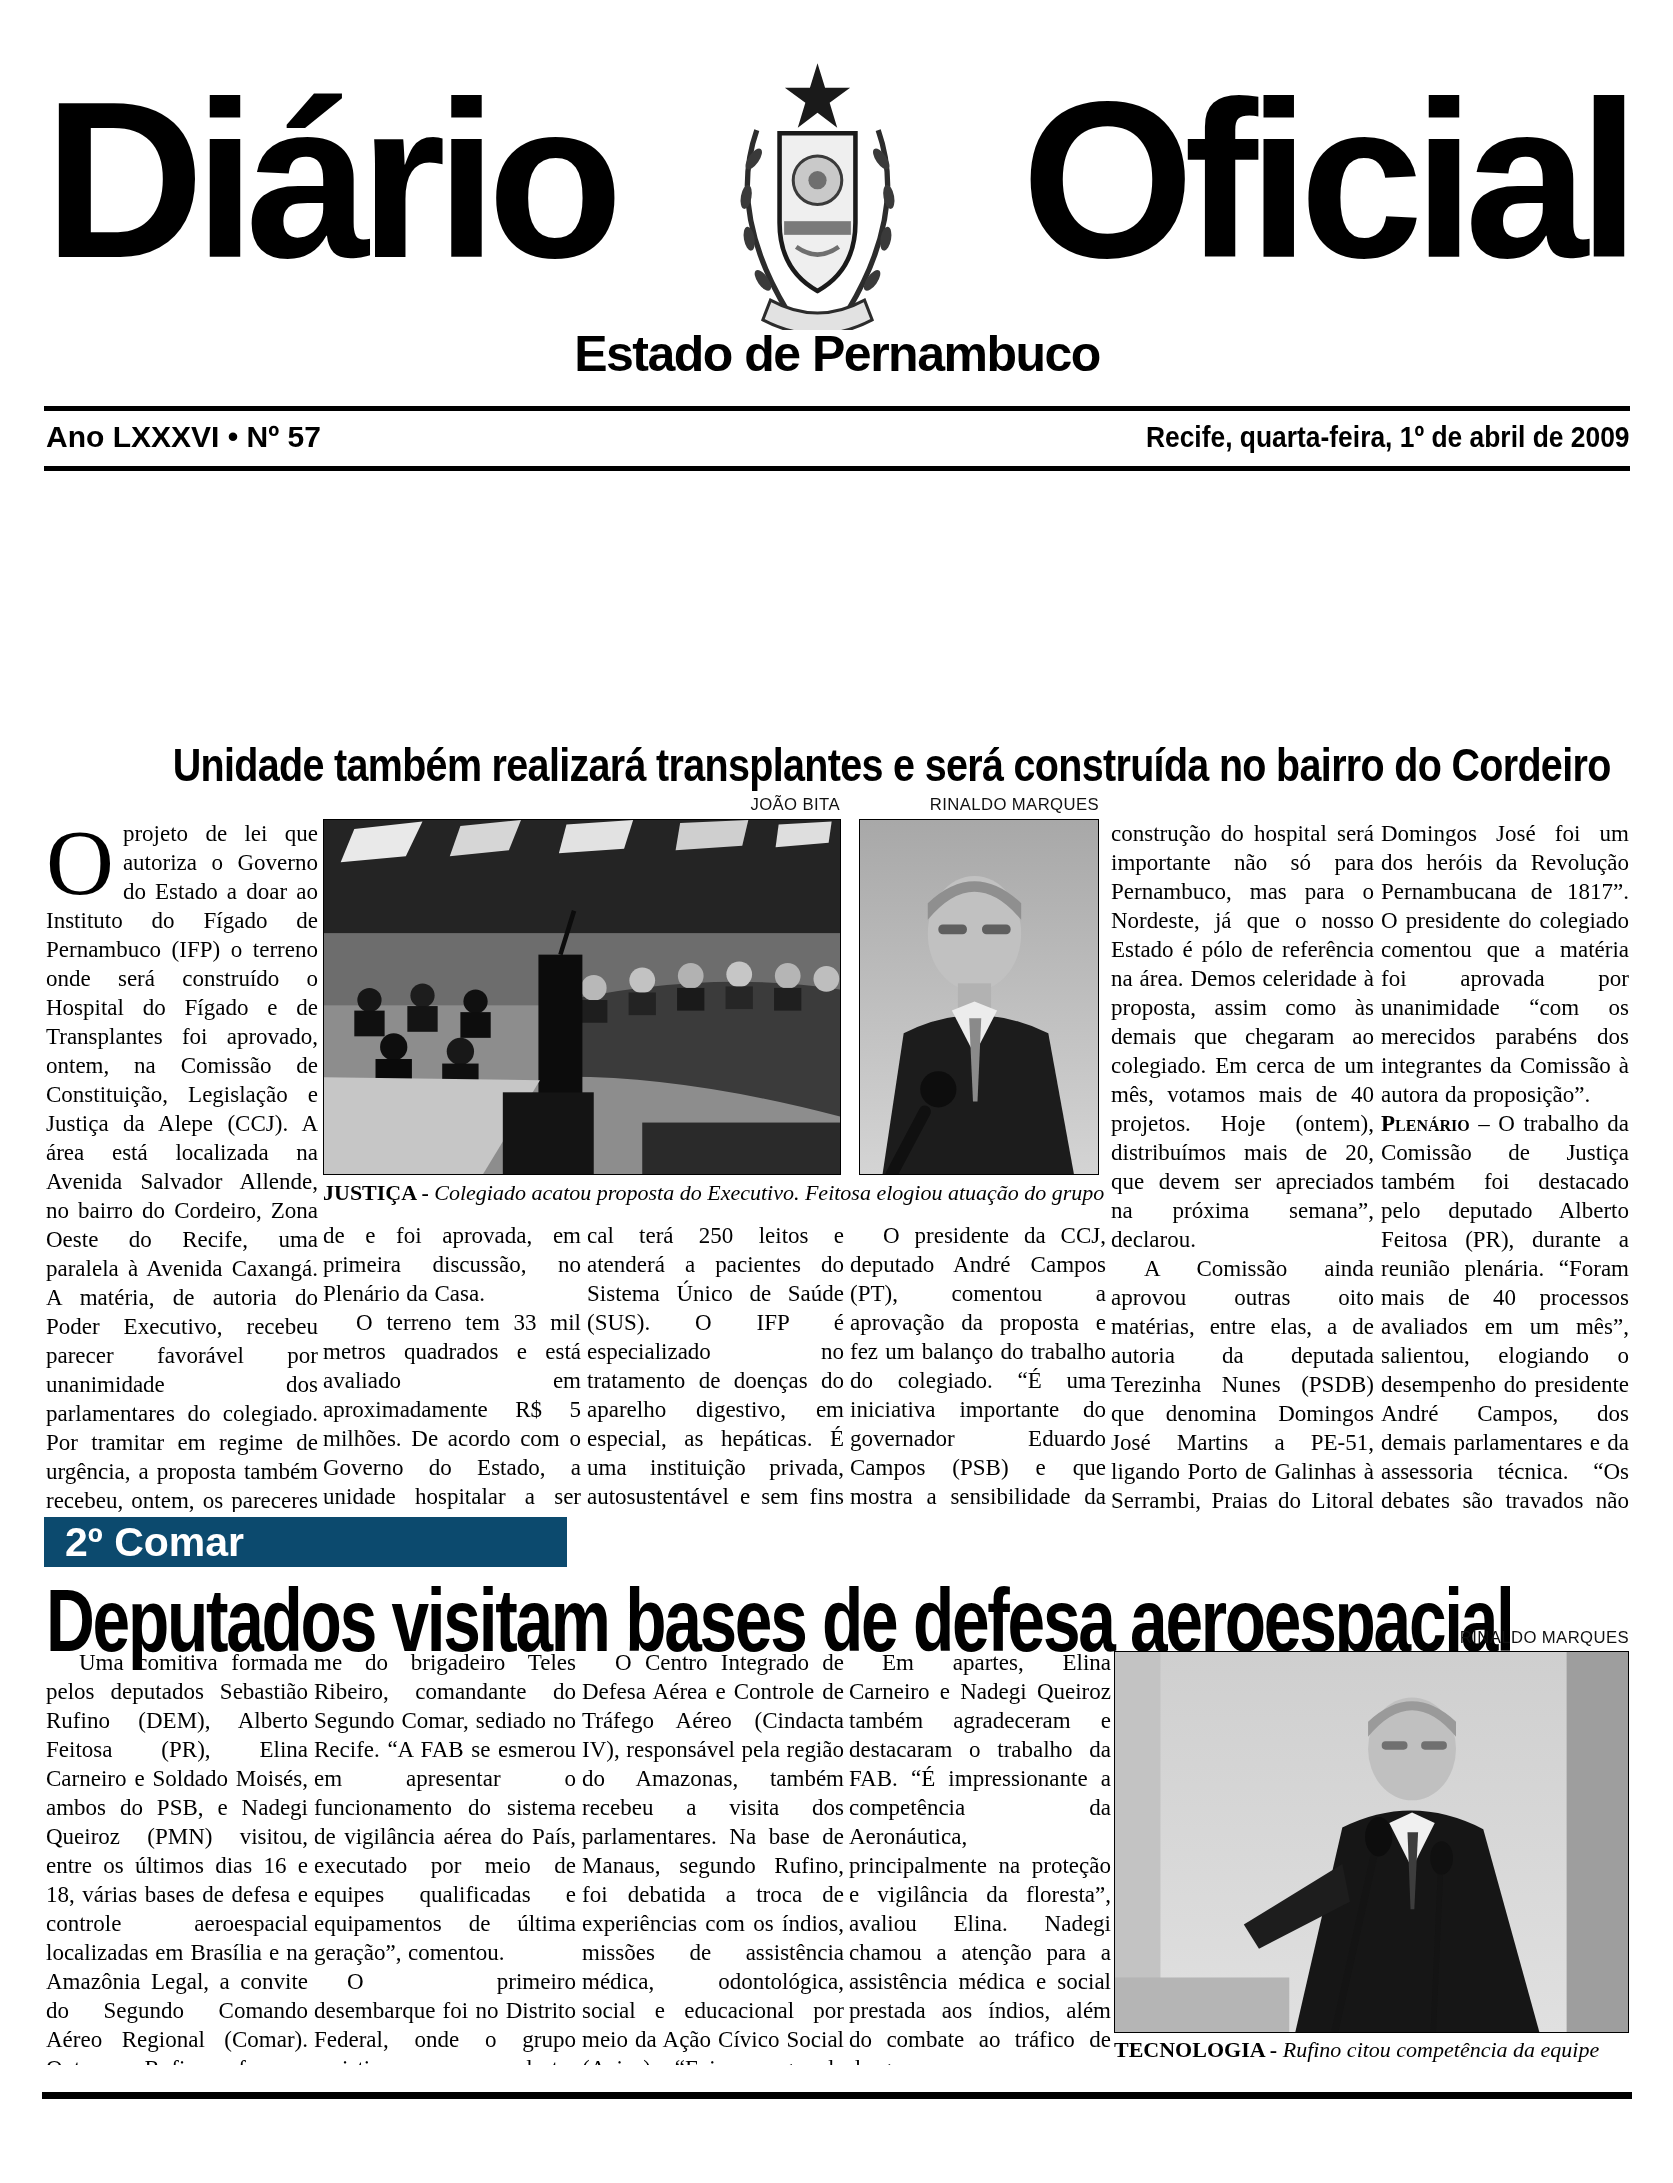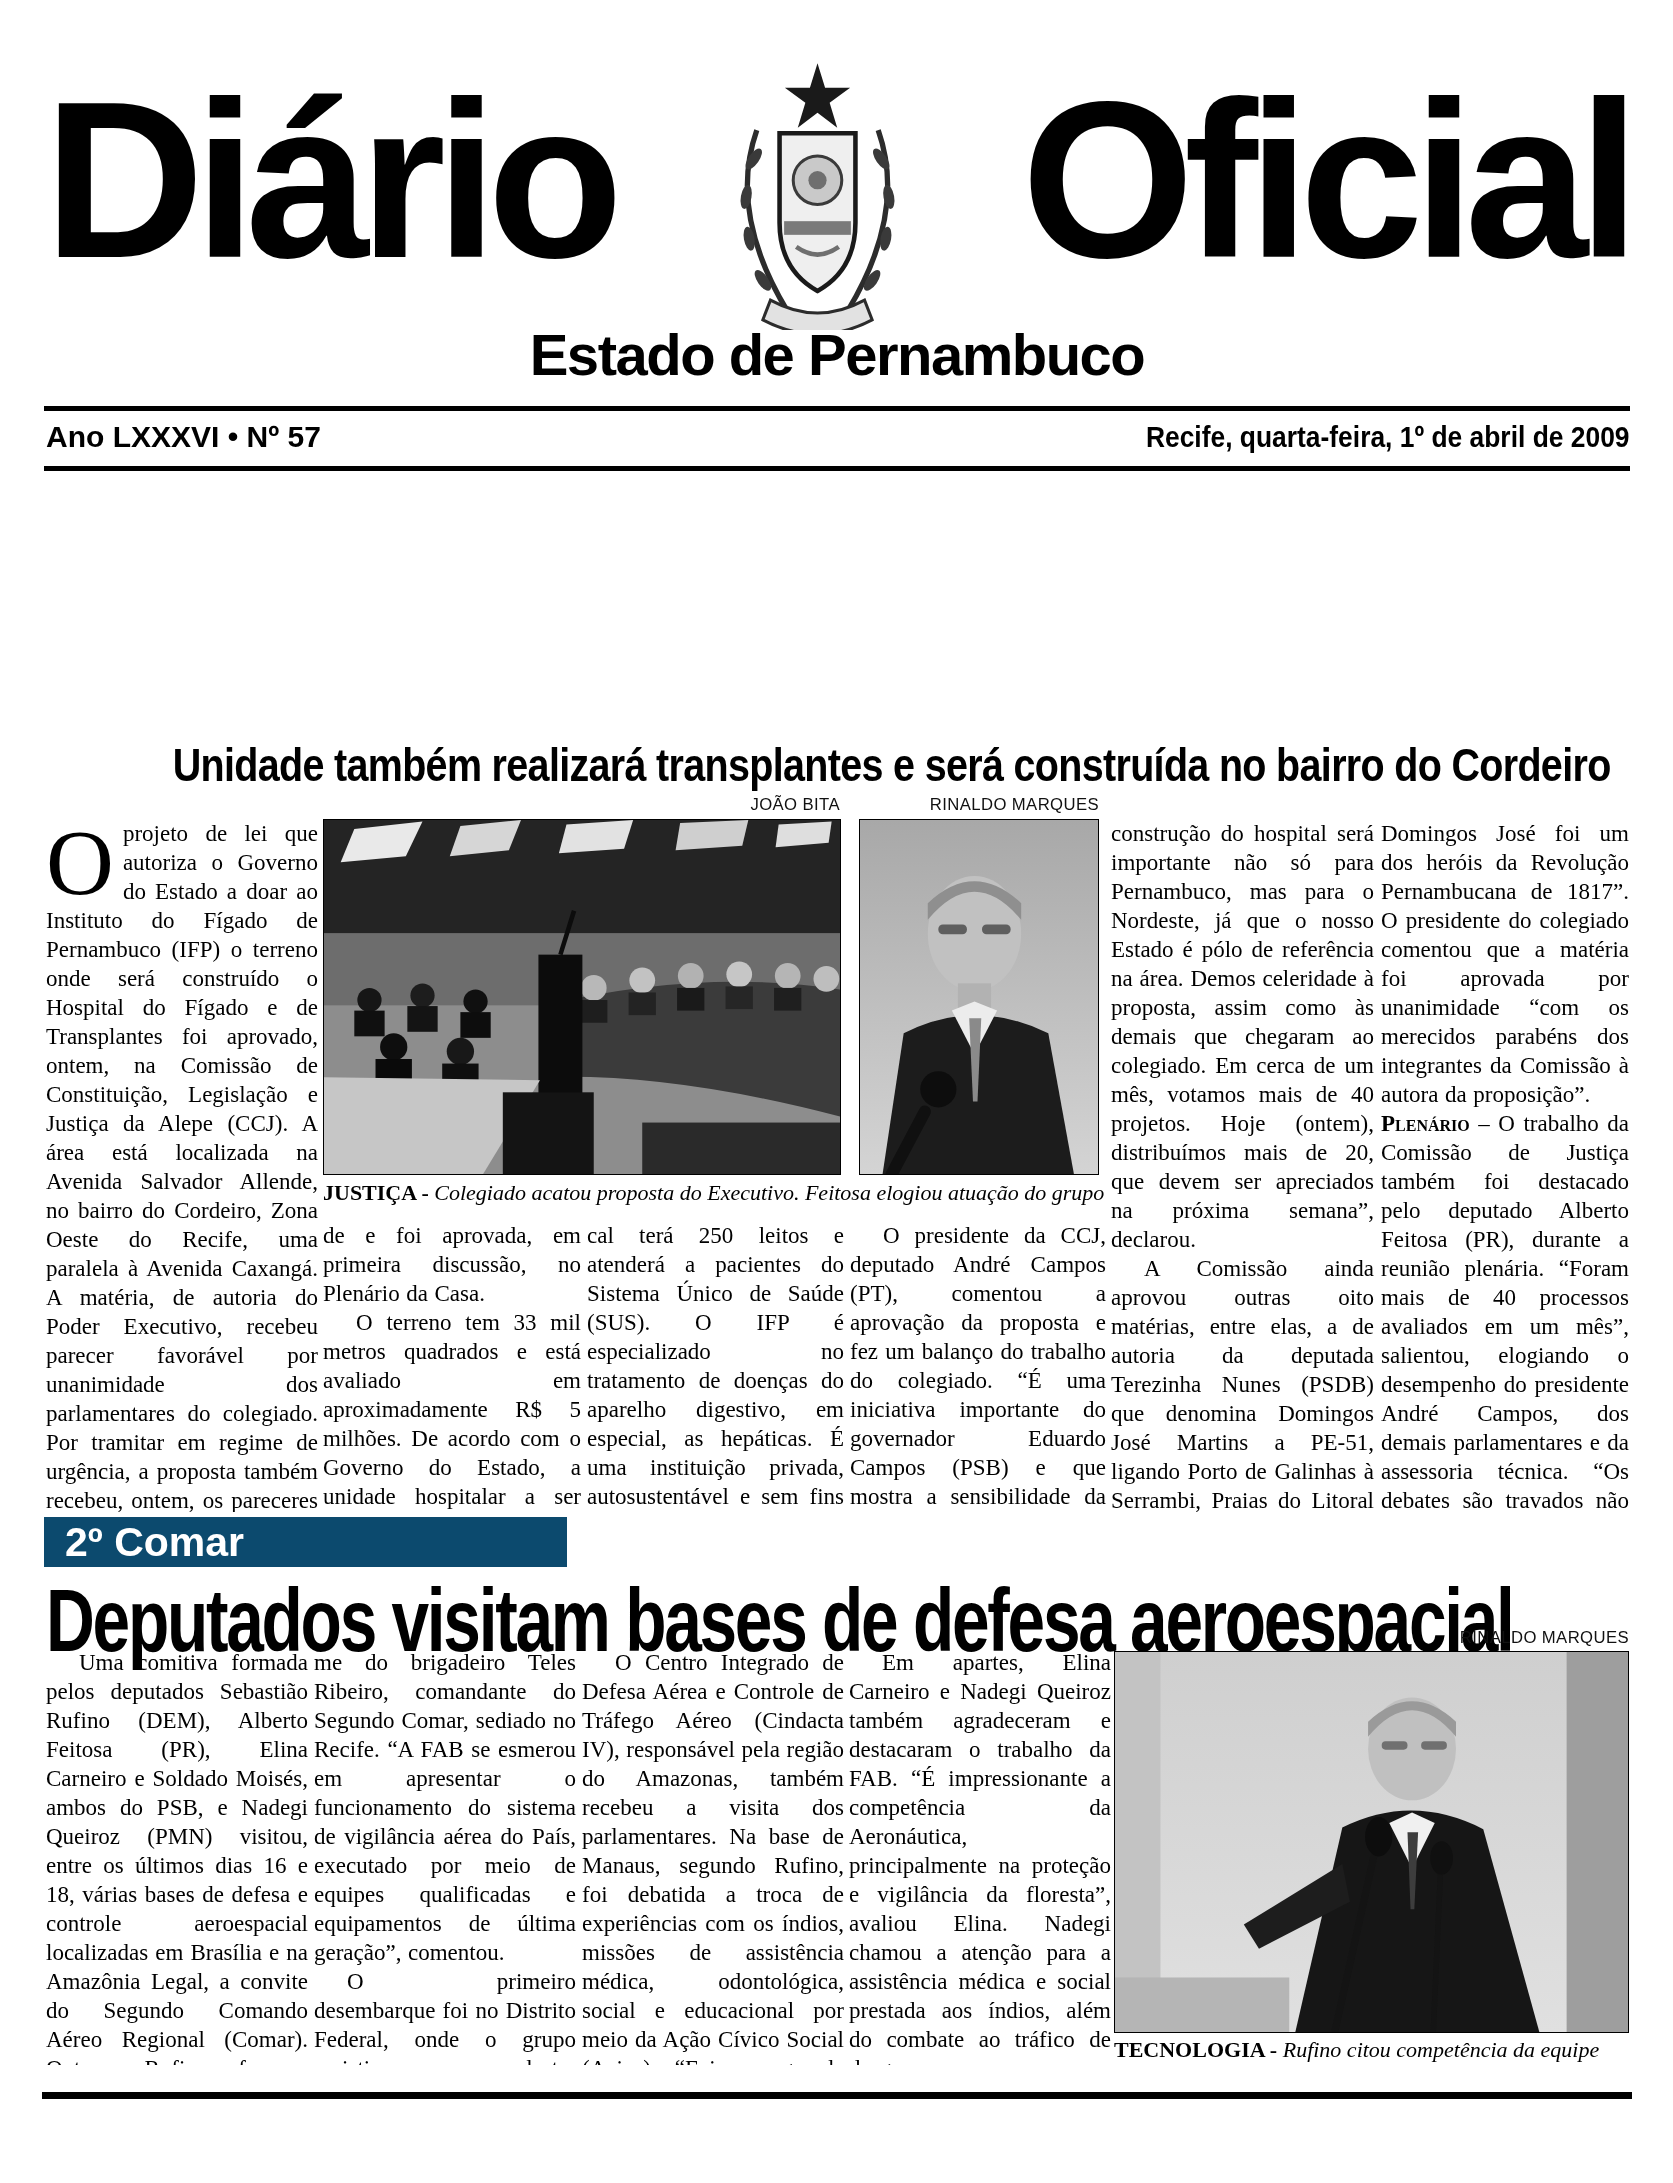--- a/index.html
+++ b/index.html
@@ -10,21 +10,21 @@
 
   
   .masthead { left:44px; top:26px; width:1586px; height:268px; display:flex;
               justify-content:space-between; align-items:flex-end; }
   .mast-word { font-family:"Liberation Sans", sans-serif; font-weight:bold;
                font-size:222px; line-height:228px; letter-spacing:-10px; white-space:nowrap; }
   .emblem { width:173px; height:270px; margin-bottom:-36px; flex:0 0 auto; }
 
   .state-name { left:0; top:315px; width:1674px; text-align:center;
                 font-family:"Liberation Sans", sans-serif; font-weight:bold;
-                font-size:58px; line-height:79px; letter-spacing:-1.5px; }
+                font-size:50px; line-height:79px; letter-spacing:-1.5px; }
 
   .rule { background:#000; }
   .rule-1 { left:44px; top:406px; width:1586px; height:4.6px; }
   .rule-2 { left:44px; top:466px; width:1586px; height:4.6px; }
   .rule-bottom { left:42px; top:2092px; width:1590px; height:6.8px; }
 
   .infobar-left { left:46px; top:415px; font-family:"Liberation Sans", sans-serif;
                   font-weight:bold; font-size:30px; line-height:44px; }
   .section-badge { left:655px; top:412px; width:356px; height:46px; background:#000; color:#fff;
                    font-family:"Liberation Sans", sans-serif; font-weight:bold; font-size:32px;

